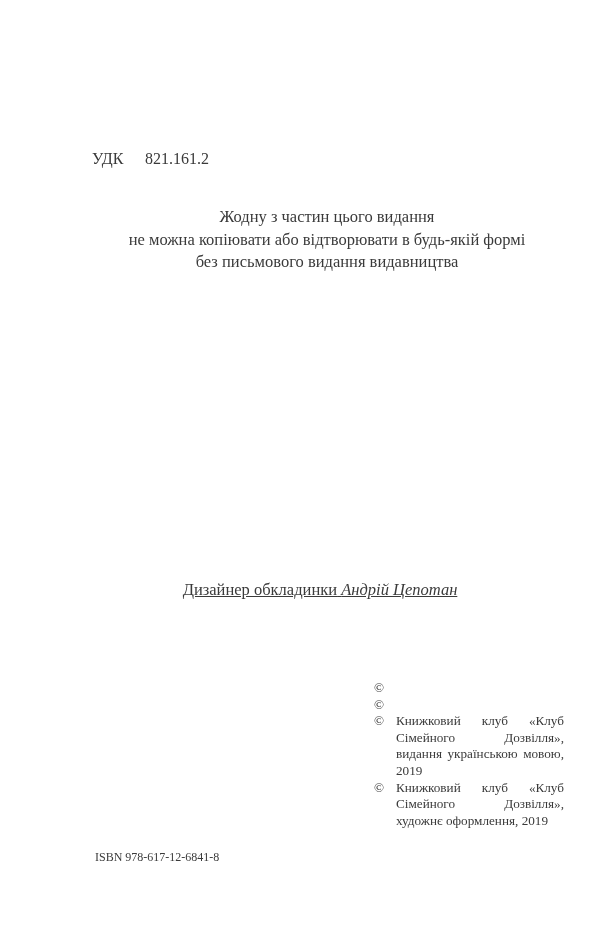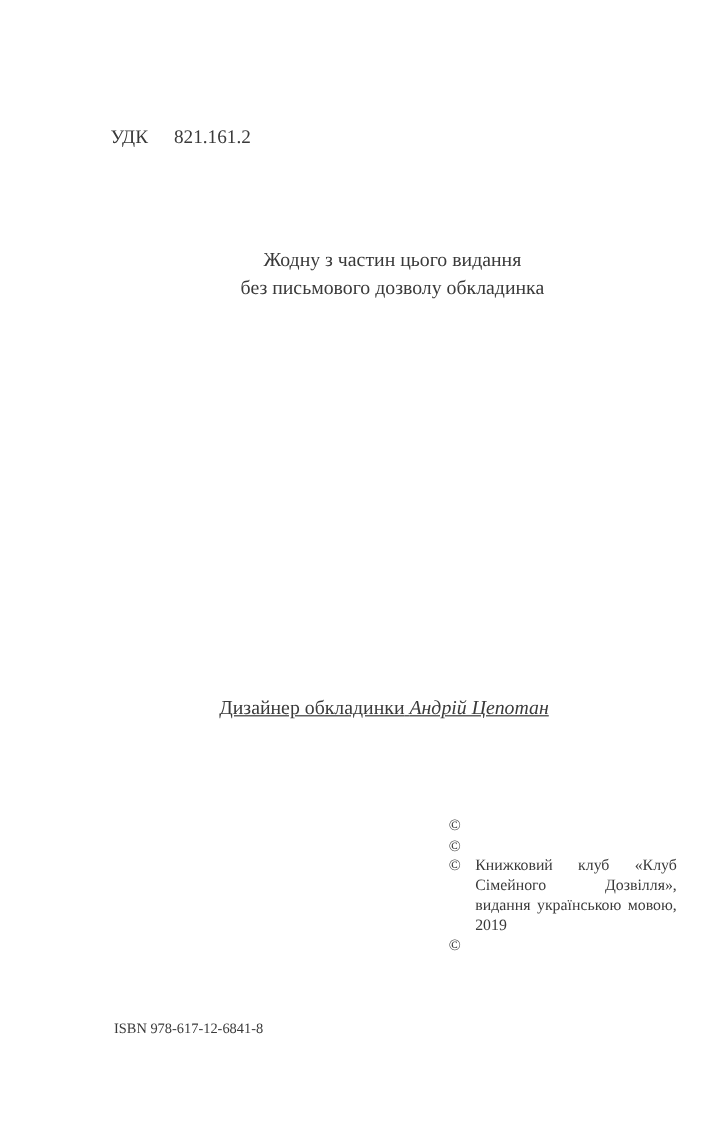--- a/index.html
+++ b/index.html
@@ -13,21 +13,21 @@
       position: relative;
       overflow: hidden;
       font-family: "Liberation Serif", "DejaVu Serif", serif;
       color: #3a3a3a;
     }
     .abs { position: absolute; }
     .udk {
       left: 92px; top: 104px;
       font-size: 16px; line-height: 22px;
     }
-    .udk-row { display: flex; }
+    .udk-row { display: flex; margin-top: 44px; }
     .udk-label { width: 53px; }
     .notice {
       left: 70px; width: 514px; top: 206px;
       text-align: center;
       font-size: 16.5px; line-height: 22.5px;
     }
     .designer {
       left: 40px; width: 560px; top: 579px;
       text-align: center;
       font-size: 16.5px; line-height: 22px; text-decoration: underline;
@@ -50,37 +50,39 @@
 
 <div class="abs udk">
   <div class="udk-row">
     <span class="udk-label">УДК</span>
     <span>821.161.2</span>
   </div>
 </div>
 
 <div class="abs notice">
   <div>Жодну з частин цього видання</div>
-  <div>без письмового дозволу обкладинка</div>
+  <div>не можна копіювати або відтворювати в будь-якій формі</div>
+  <div>без письмового видання видавництва</div>
 </div>
 
 <div class="abs designer">
   <span>Дизайнер обкладинки</span>
   <em>Андрій Цепотан</em>
 </div>
 
 <div class="abs copyrights">
   <div class="copy-item">
     <span class="copy-mark">©</span>
   </div>
   <div class="copy-item">
     <span class="copy-mark">©</span>
   </div>
   <div class="copy-item">
     <span class="copy-mark">©</span>
     <span class="copy-text">Книжковий клуб «Клуб Сімейного Дозвілля», видання українською мовою, 2019</span>
   </div>
   <div class="copy-item">
     <span class="copy-mark">©</span>
+    <span class="copy-text">Книжковий клуб «Клуб Сімейного Дозвілля», художнє оформлення, 2019</span>
   </div>
 </div>
 
 <div class="abs isbn">ISBN 978-617-12-6841-8</div>
 
 </body></html>

